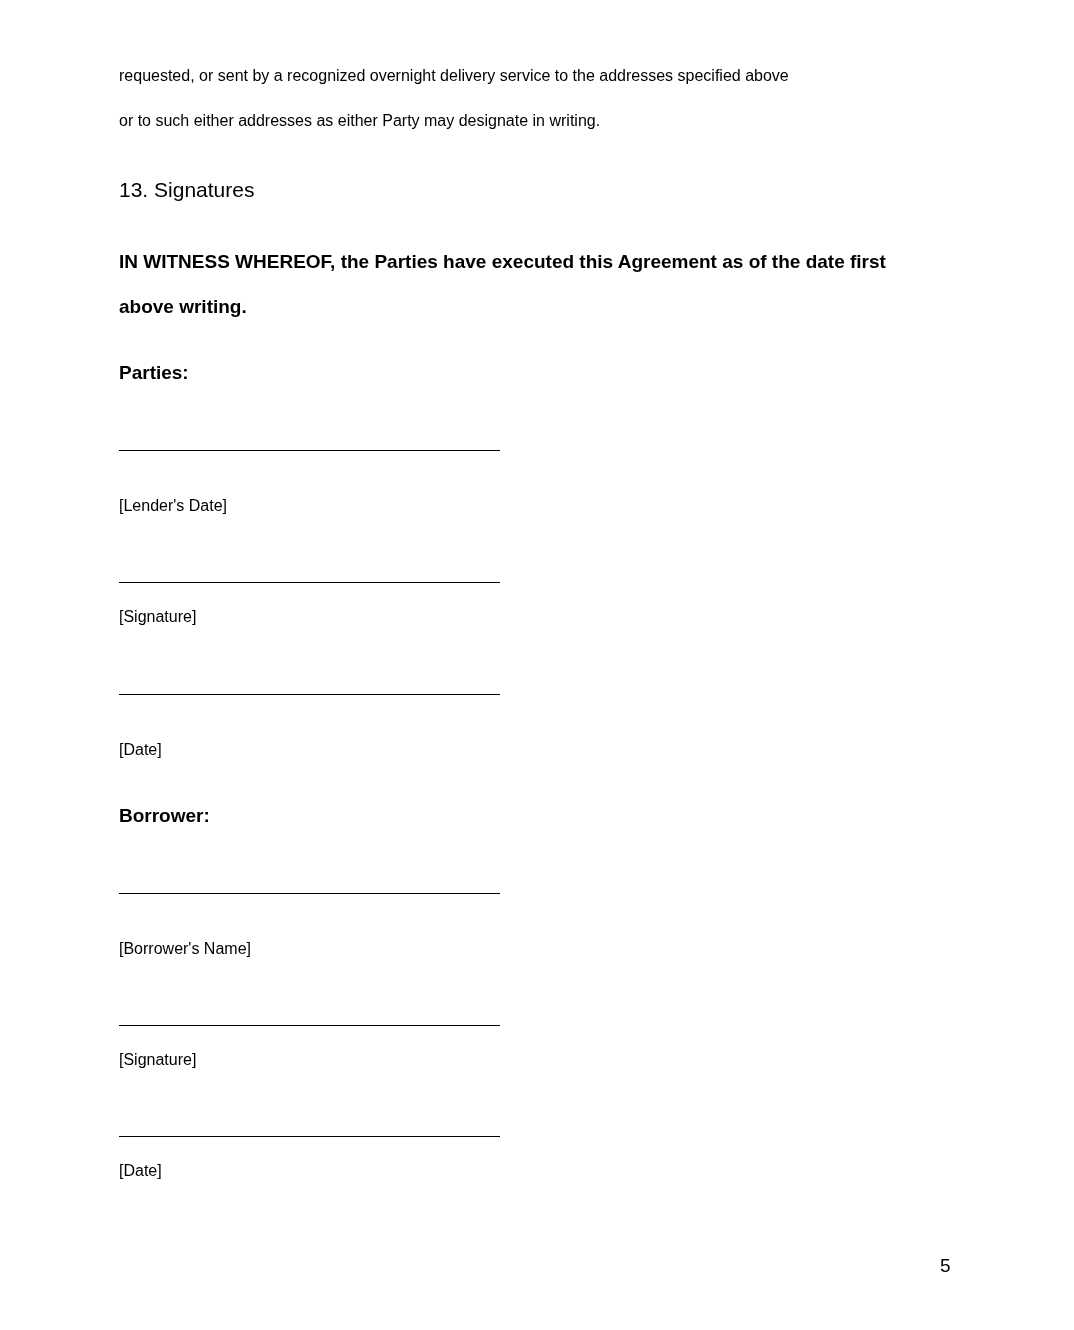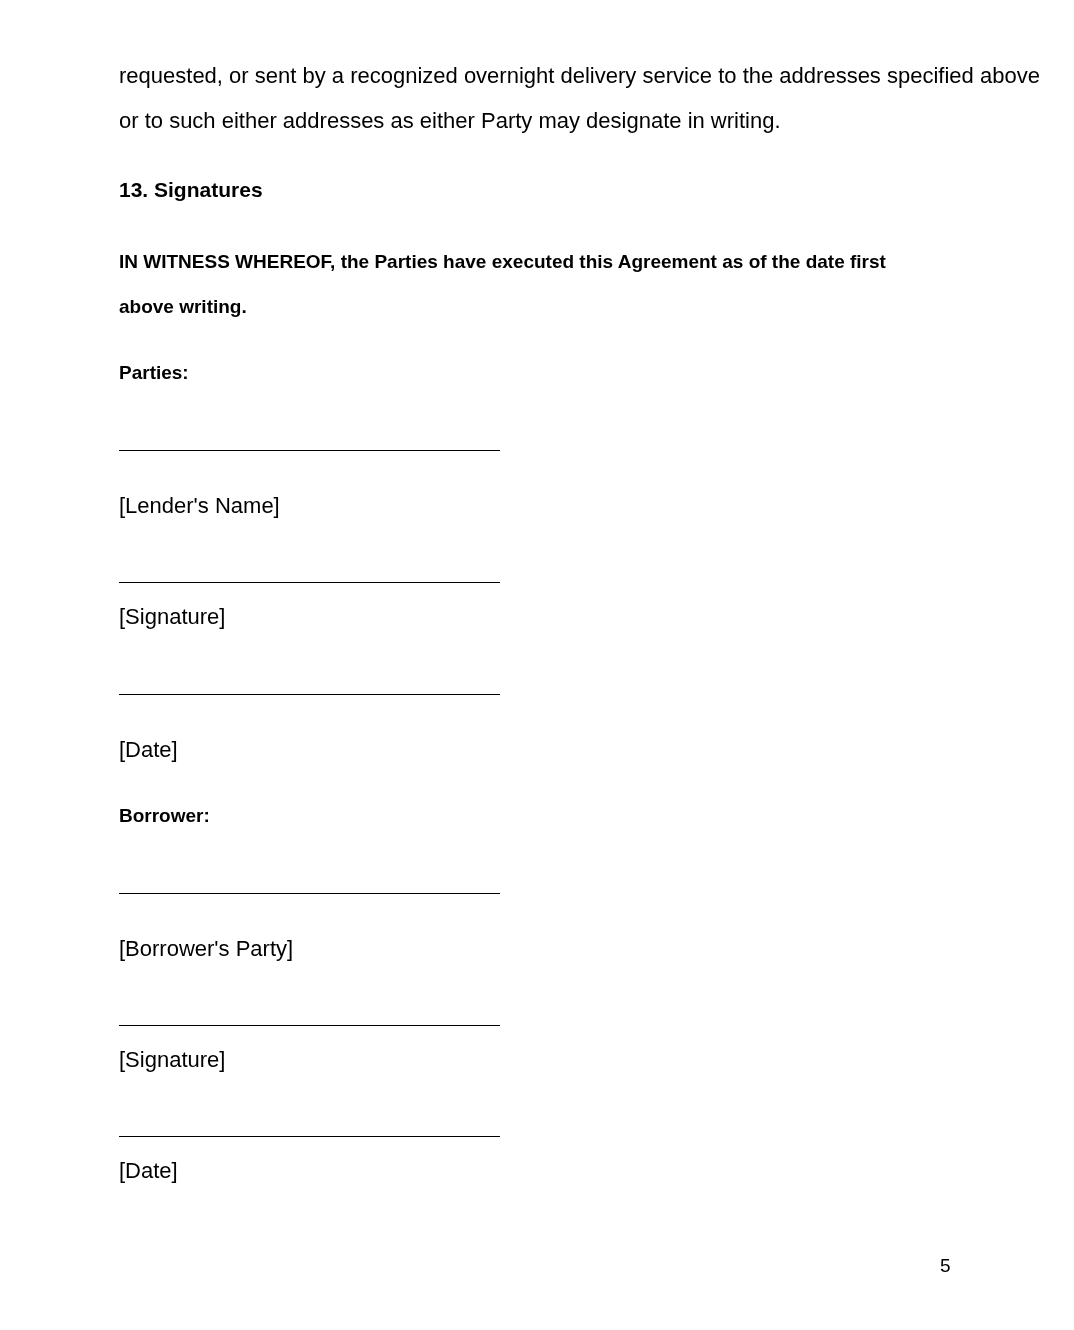--- a/index.html
+++ b/index.html
@@ -1,48 +1,48 @@
 <!DOCTYPE html>
 <html><head>
 <meta charset="utf-8">
 <style>
   html, body { margin: 0; padding: 0; background: #ffffff; }
   body {
     width: 1074px; height: 1330px; position: relative; overflow: hidden;
     font-family: "Liberation Sans", sans-serif; color: #000;
   }
   .abs { position: absolute; left: 119px; white-space: nowrap; }
-  .body-text { font-size: 22px; line-height: 22px; }
-  .heading { font-size: 21px; font-weight: bold; line-height: 24px; }
+  .body-text { font-size: 16px; line-height: 22px; }
+  .heading { font-size: 21px; font-weight: normal; line-height: 24px; }
   .bold { font-size: 19px; font-weight: bold; line-height: 22px; }
   .rule { position: absolute; left: 119px; width: 381px; height: 0; border-top: 1.3px solid #000; }
   .page-num { position: absolute; left: 940px; top: 1255px; font-size: 19px; line-height: 22px; }
 </style>
 </head>
 <body>
 
 <div>
   <div class="abs body-text" style="top:65px">requested, or sent by a recognized overnight delivery service to the addresses specified above</div>
   <div class="abs body-text" style="top:110px">or to such either addresses as either Party may designate in writing.</div>
 
   <div class="abs heading" style="top:178px">13. Signatures</div>
 
   <div class="abs bold" style="top:251px">IN WITNESS WHEREOF, the Parties have executed this Agreement as of the date first</div>
   <div class="abs bold" style="top:296px">above writing.</div>
 
   <div class="abs bold" style="top:362px">Parties:</div>
   <div class="rule" style="top:450px"></div>
-  <div class="abs body-text" style="top:495px">[Lender's Name]</div>
+  <div class="abs body-text" style="top:495px">[Lender's Date]</div>
   <div class="rule" style="top:582px"></div>
   <div class="abs body-text" style="top:606px">[Signature]</div>
   <div class="rule" style="top:694px"></div>
   <div class="abs body-text" style="top:739px">[Date]</div>
 
   <div class="abs bold" style="top:805px">Borrower:</div>
   <div class="rule" style="top:893px"></div>
-  <div class="abs body-text" style="top:938px">[Borrower's Party]</div>
+  <div class="abs body-text" style="top:938px">[Borrower's Name]</div>
   <div class="rule" style="top:1025px"></div>
   <div class="abs body-text" style="top:1049px">[Signature]</div>
   <div class="rule" style="top:1136px"></div>
   <div class="abs body-text" style="top:1160px">[Date]</div>
 
   <div class="page-num">5</div>
 </div>
 
 </body></html>

